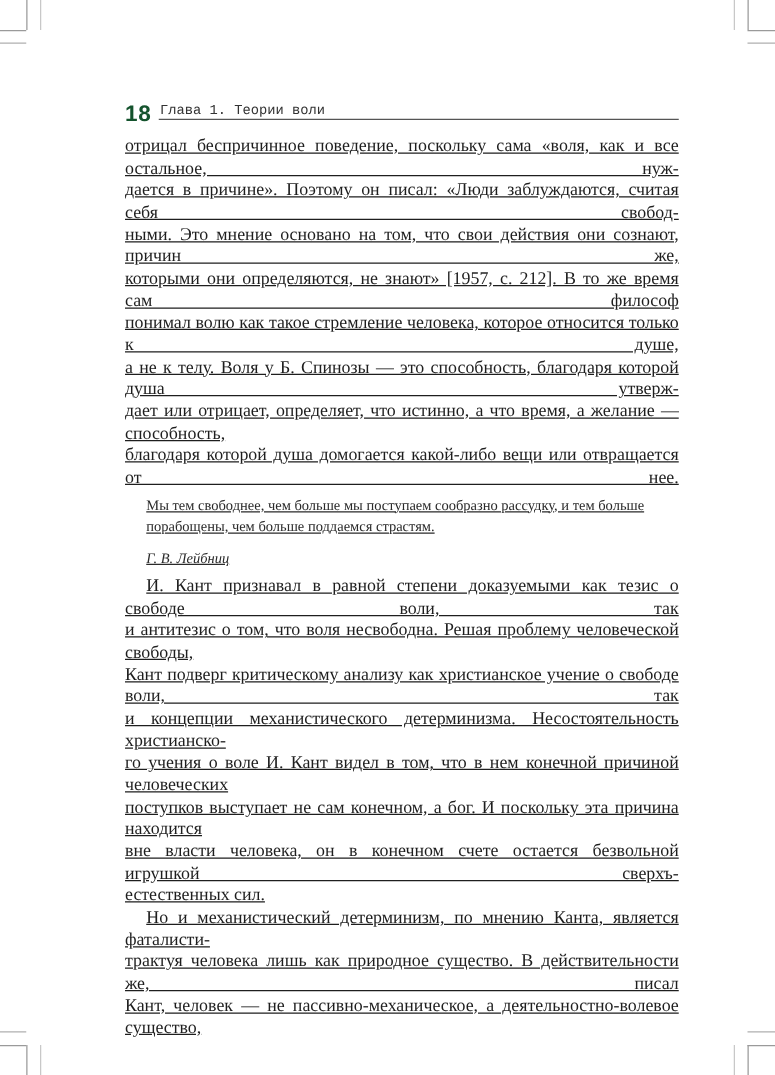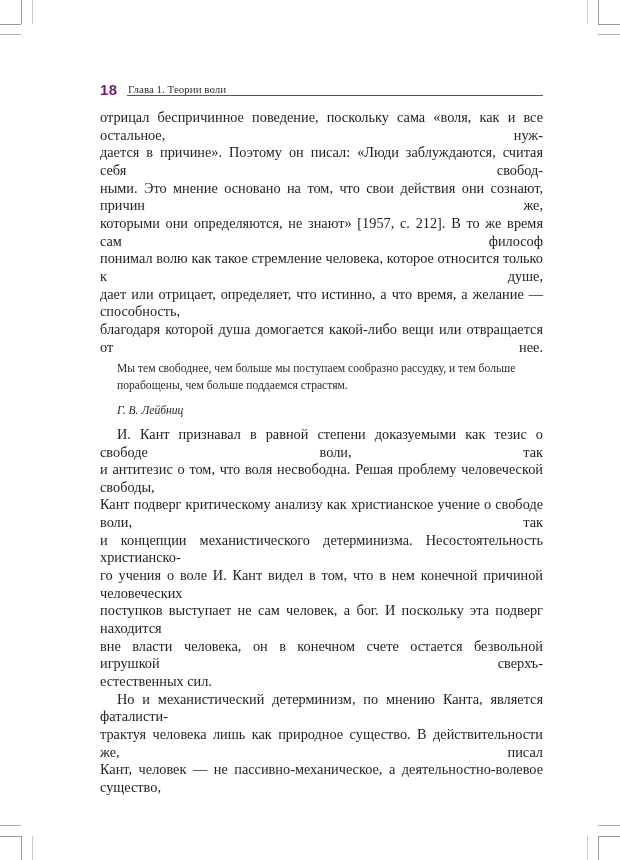--- a/index.html
+++ b/index.html
@@ -1,22 +1,22 @@
 <!DOCTYPE html>
 <html><head>
 <meta charset="utf-8">
 <style>
   html, body { margin: 0; padding: 0; background: #ffffff; }
   body { width: 620px; height: 860px; position: relative; overflow: hidden; }
   .crop { position: absolute; background: #9a9a9a; }
-  .hdr-num { position: absolute; left: 100px; top: 81px; font-family: "Liberation Sans", sans-serif; font-weight: bold; font-size: 15px; color: #701a75; letter-spacing: 0.5px; }
-  .hdr-title { position: absolute; left: 128px; top: 83px; font-family: Liberation Serif, serif; font-size: 11px; color: #333; }
+  .hdr-num { position: absolute; left: 100px; top: 81px; font-family: "Liberation Sans", sans-serif; font-weight: bold; font-size: 18px; color: #14532d; letter-spacing: 0.5px; }
+  .hdr-title { position: absolute; left: 128px; top: 83px; font-family: Liberation Mono, monospace; font-size: 11px; color: #333; }
   .hdr-rule { position: absolute; left: 127px; top: 95px; width: 416px; height: 1px; background: #555; }
   .text { position: absolute; left: 100px; top: 109px; width: 443px; font-family: "Liberation Serif", serif; font-size: 14.3px; line-height: 17.65px; color: #1e1e1e; }
-  .text p { margin: 0; text-align: justify; text-align-last: justify; }
+  .text p { margin: 0; text-align: justify; text-align-last: justify; text-decoration: underline; }
   .text p.ind { text-indent: 17px; }
   .text p.last { text-align-last: left; }
   .epi { margin: 4px 0 0 17px !important; font-size: 11.6px; line-height: 17px; color: #2a2a2a; text-align: right; text-align-last: left !important; width: 410px; }
   .epi-author { margin: 8px 0 6px 17px !important; font-style: italic; font-size: 11.6px; color: #2a2a2a; text-align-last: left !important; }
 </style>
 </head>
 <body>
 
 <div class="crop" style="left:21px;top:0;width:1px;height:24px;"></div>
 <div class="crop" style="left:0;top:24px;width:21px;height:1px;"></div>
@@ -42,36 +42,37 @@
 <div class="hdr-title">Глава 1. Теории воли</div>
 <div class="hdr-rule"></div>
 
 <div class="text">
   <div>
     <p>отрицал беспричинное поведение, поскольку сама «воля, как и все остальное, нуж-</p>
     <p>дается в причине». Поэтому он писал: «Люди заблуждаются, считая себя свобод-</p>
     <p>ными. Это мнение основано на том, что свои действия они сознают, причин же,</p>
     <p>которыми они определяются, не знают» [1957, с. 212]. В то же время сам философ</p>
     <p>понимал волю как такое стремление человека, которое относится только к душе,</p>
+    <p>а не к телу. Воля у Б. Спинозы — это способность, благодаря которой душа утверж-</p>
     <p>дает или отрицает, определяет, что истинно, а что время, а желание — способность,</p>
     <p>благодаря которой душа домогается какой-либо вещи или отвращается от нее.</p>
   </div>
 
   <div>
     <p class="epi"><span>Мы тем свободнее, чем больше мы поступаем сообразно рассудку, и тем больше</span><br><span>порабощены, чем больше поддаемся страстям.</span></p>
     <p class="epi-author">Г. В. Лейбниц</p>
   </div>
 
   <div>
     <p class="ind">И. Кант признавал в равной степени доказуемыми как тезис о свободе воли, так</p>
     <p>и антитезис о том, что воля несвободна. Решая проблему человеческой свободы,</p>
     <p>Кант подверг критическому анализу как христианское учение о свободе воли, так</p>
     <p>и концепции механистического детерминизма. Несостоятельность христианско-</p>
     <p>го учения о воле И. Кант видел в том, что в нем конечной причиной человеческих</p>
-    <p>поступков выступает не сам человек, а бог. И поскольку эта подверг находится</p>
+    <p>поступков выступает не сам конечном, а бог. И поскольку эта причина находится</p>
     <p>вне власти человека, он в конечном счете остается безвольной игрушкой сверхъ-</p>
     <p class="last">естественных сил.</p>
   </div>
 
   <div>
     <p class="ind">Но и механистический детерминизм, по мнению Канта, является фаталисти-</p>
     <p>трактуя человека лишь как природное существо. В действительности же, писал</p>
     <p>Кант, человек — не пассивно-механическое, а деятельностно-волевое существо,</p>
 
   </div>

